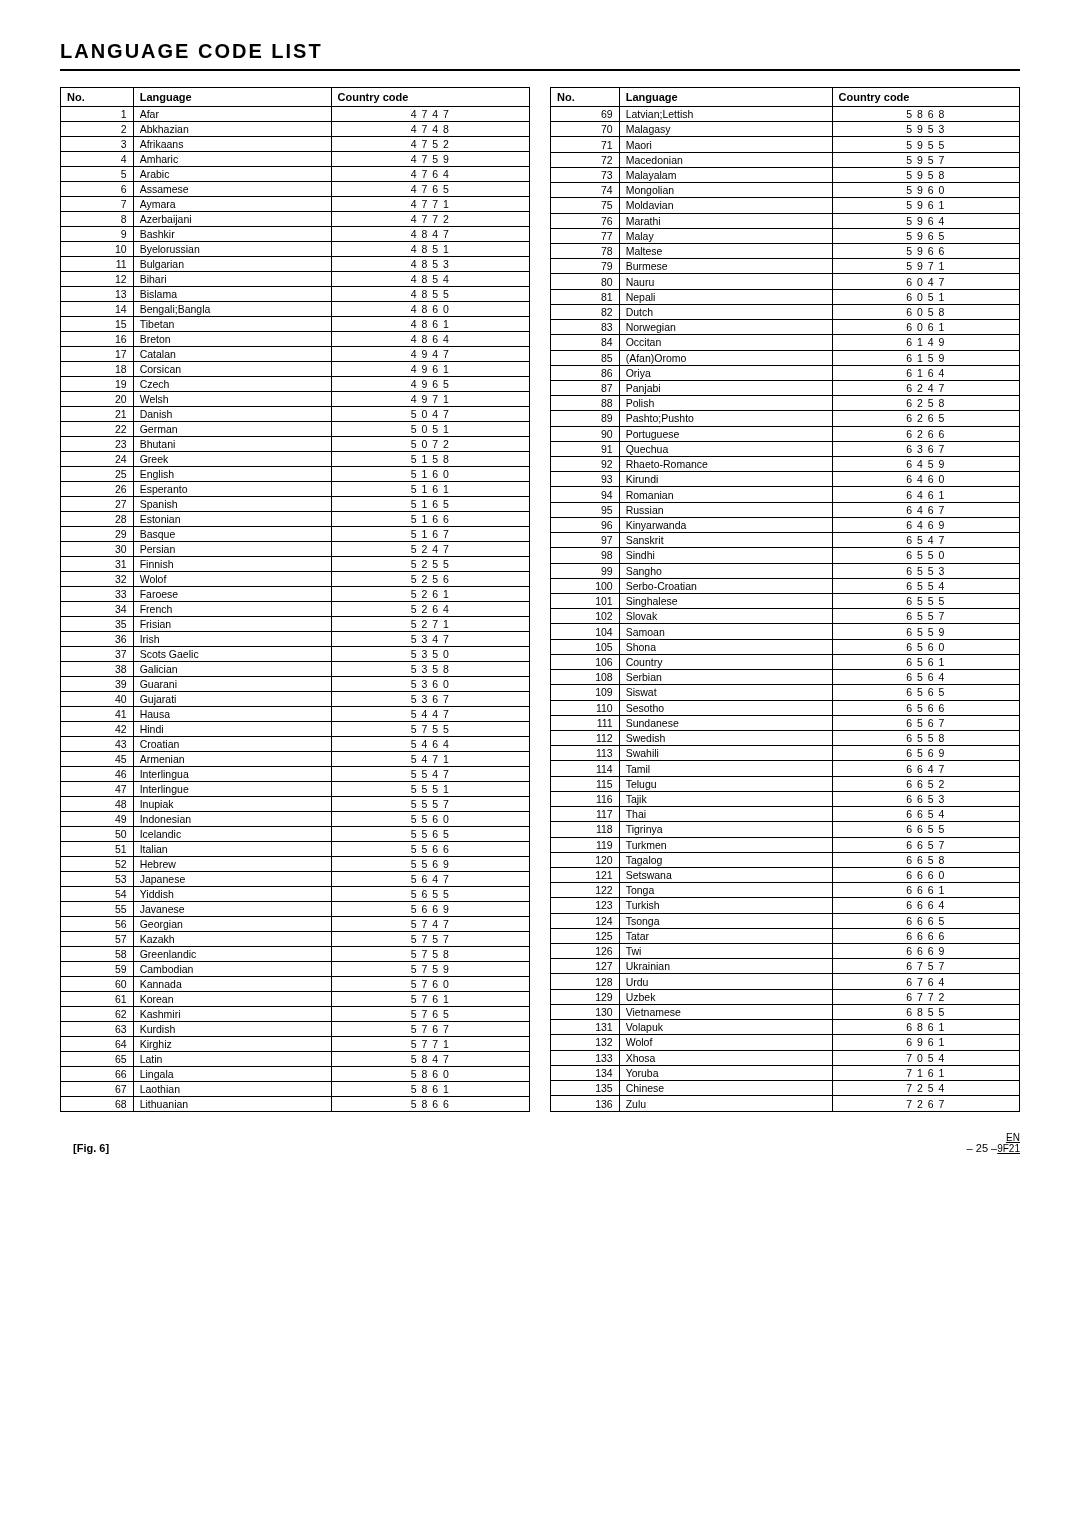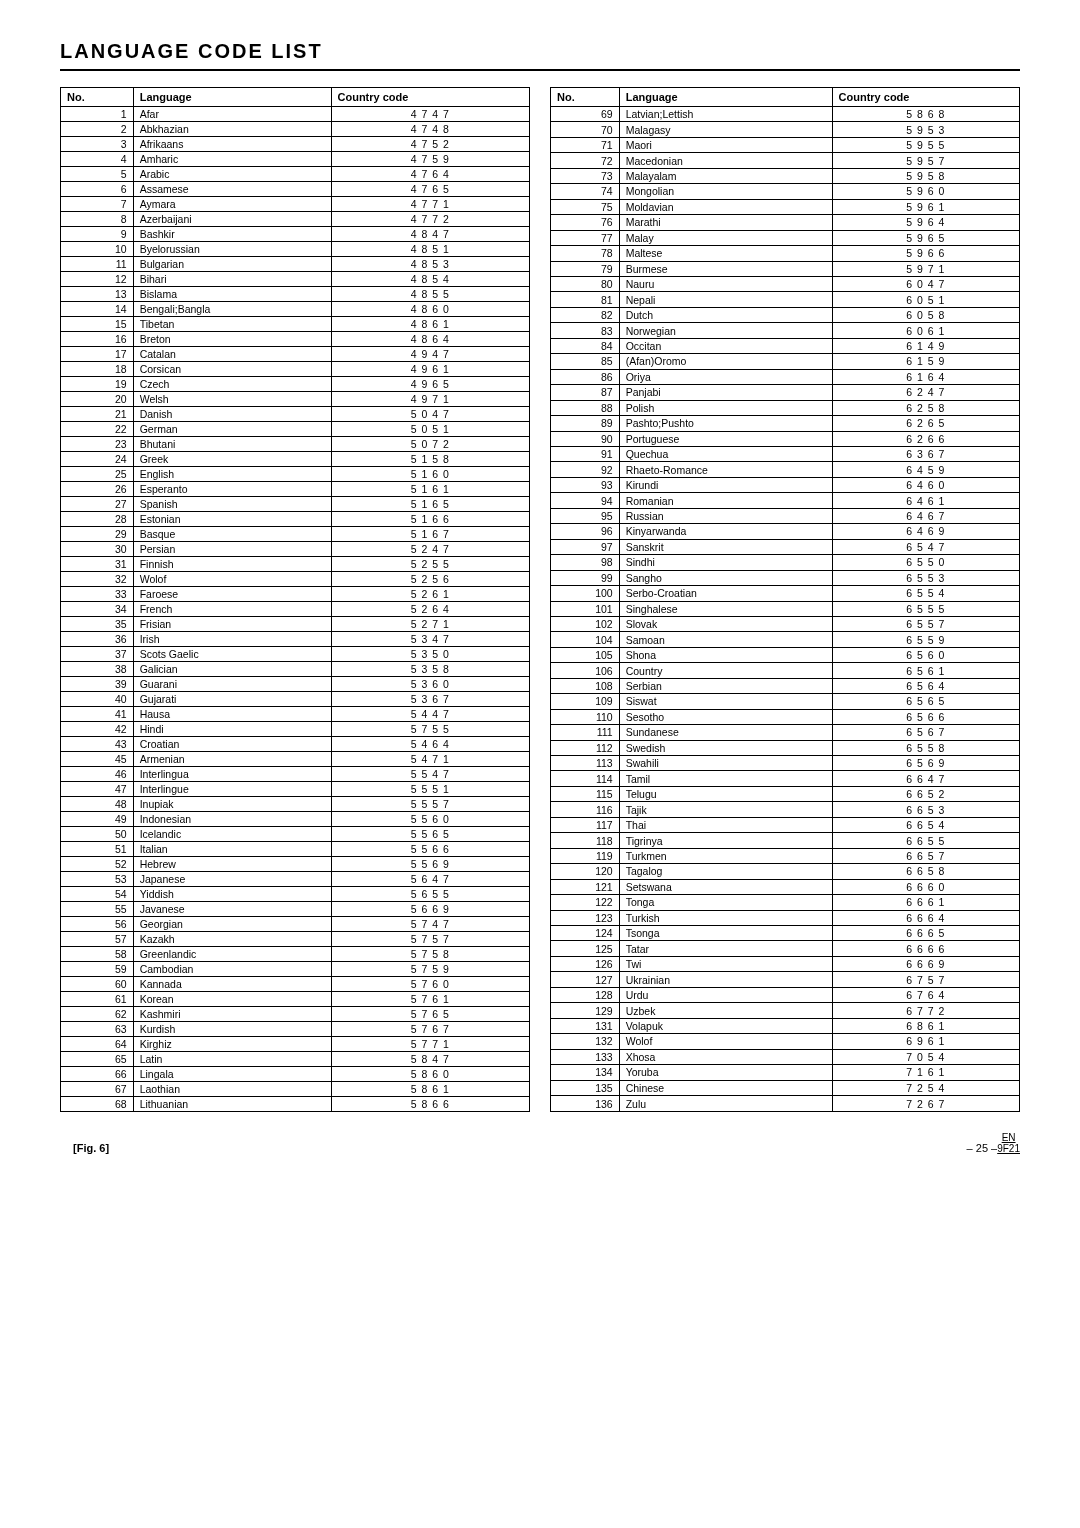--- a/index.html
+++ b/index.html
@@ -60,21 +60,21 @@
       flex: 1;
       font-size: 11px;
     }
     .fig-label {
       font-weight: bold;
       font-size: 11px;
       margin-left: 13px;
     }
     .page-en {
       font-size: 10px;
-      text-align: center;
+      text-align: right;
       text-decoration: underline;
     }
   </style>
 </head>
 <body>
 
 <h1 class="page-title">LANGUAGE CODE LIST</h1>
 
 <div class="table-wrapper">
 
@@ -723,20 +723,25 @@
           <td class="num">128</td>
           <td>Urdu</td>
           <td class="code">6 7 6 4</td>
         </tr>
         <tr>
           <td class="num">129</td>
           <td>Uzbek</td>
           <td class="code">6 7 7 2</td>
         </tr>
         <tr>
+          <td class="num">130</td>
+          <td>Vietnamese</td>
+          <td class="code">6 8 5 5</td>
+        </tr>
+        <tr>
           <td class="num">131</td>
           <td>Volapuk</td>
           <td class="code">6 8 6 1</td>
         </tr>
         <tr>
           <td class="num">132</td>
           <td>Wolof</td>
           <td class="code">6 9 6 1</td>
         </tr>
         <tr>

